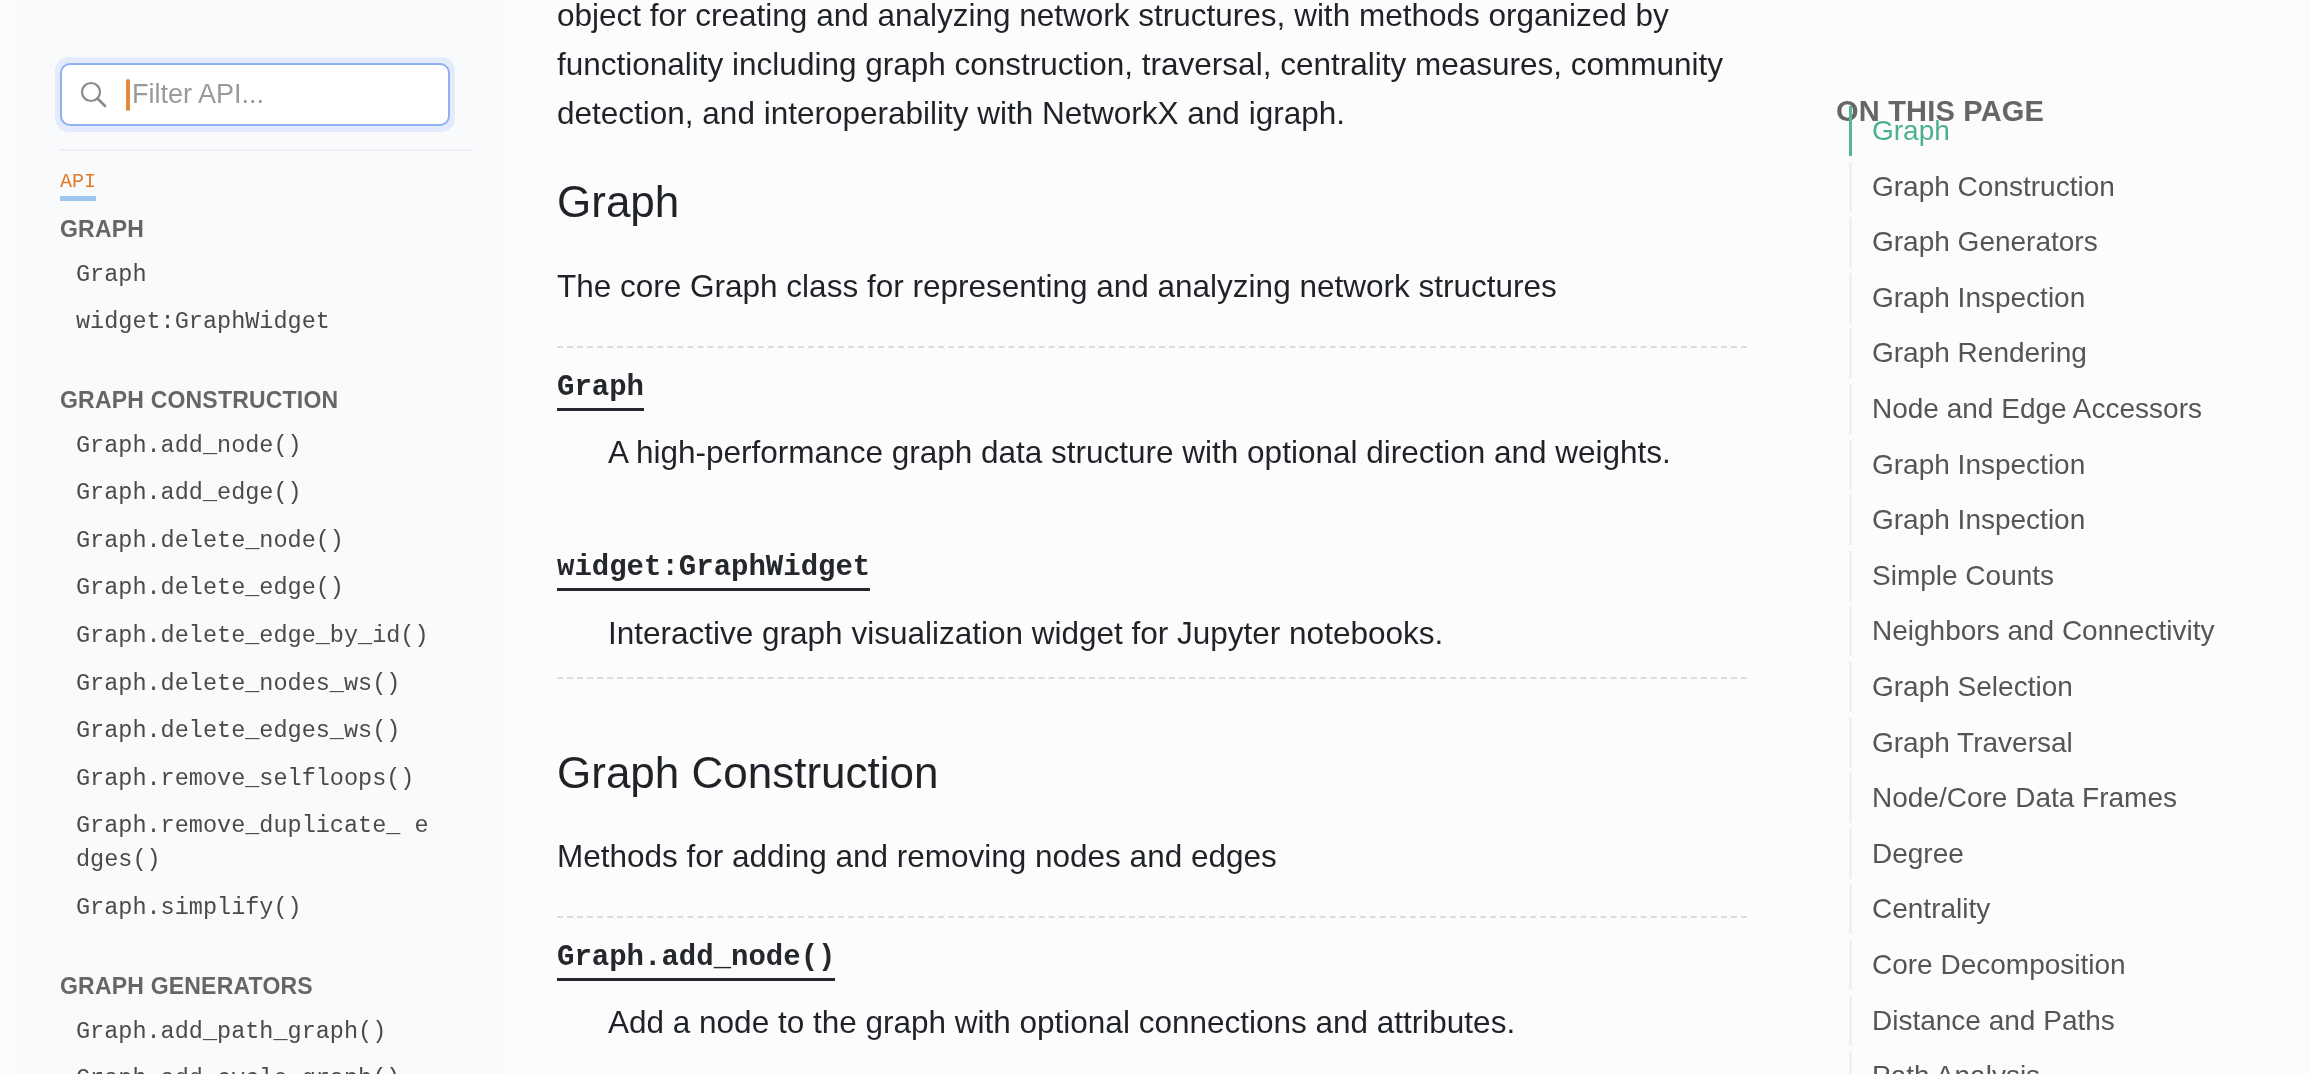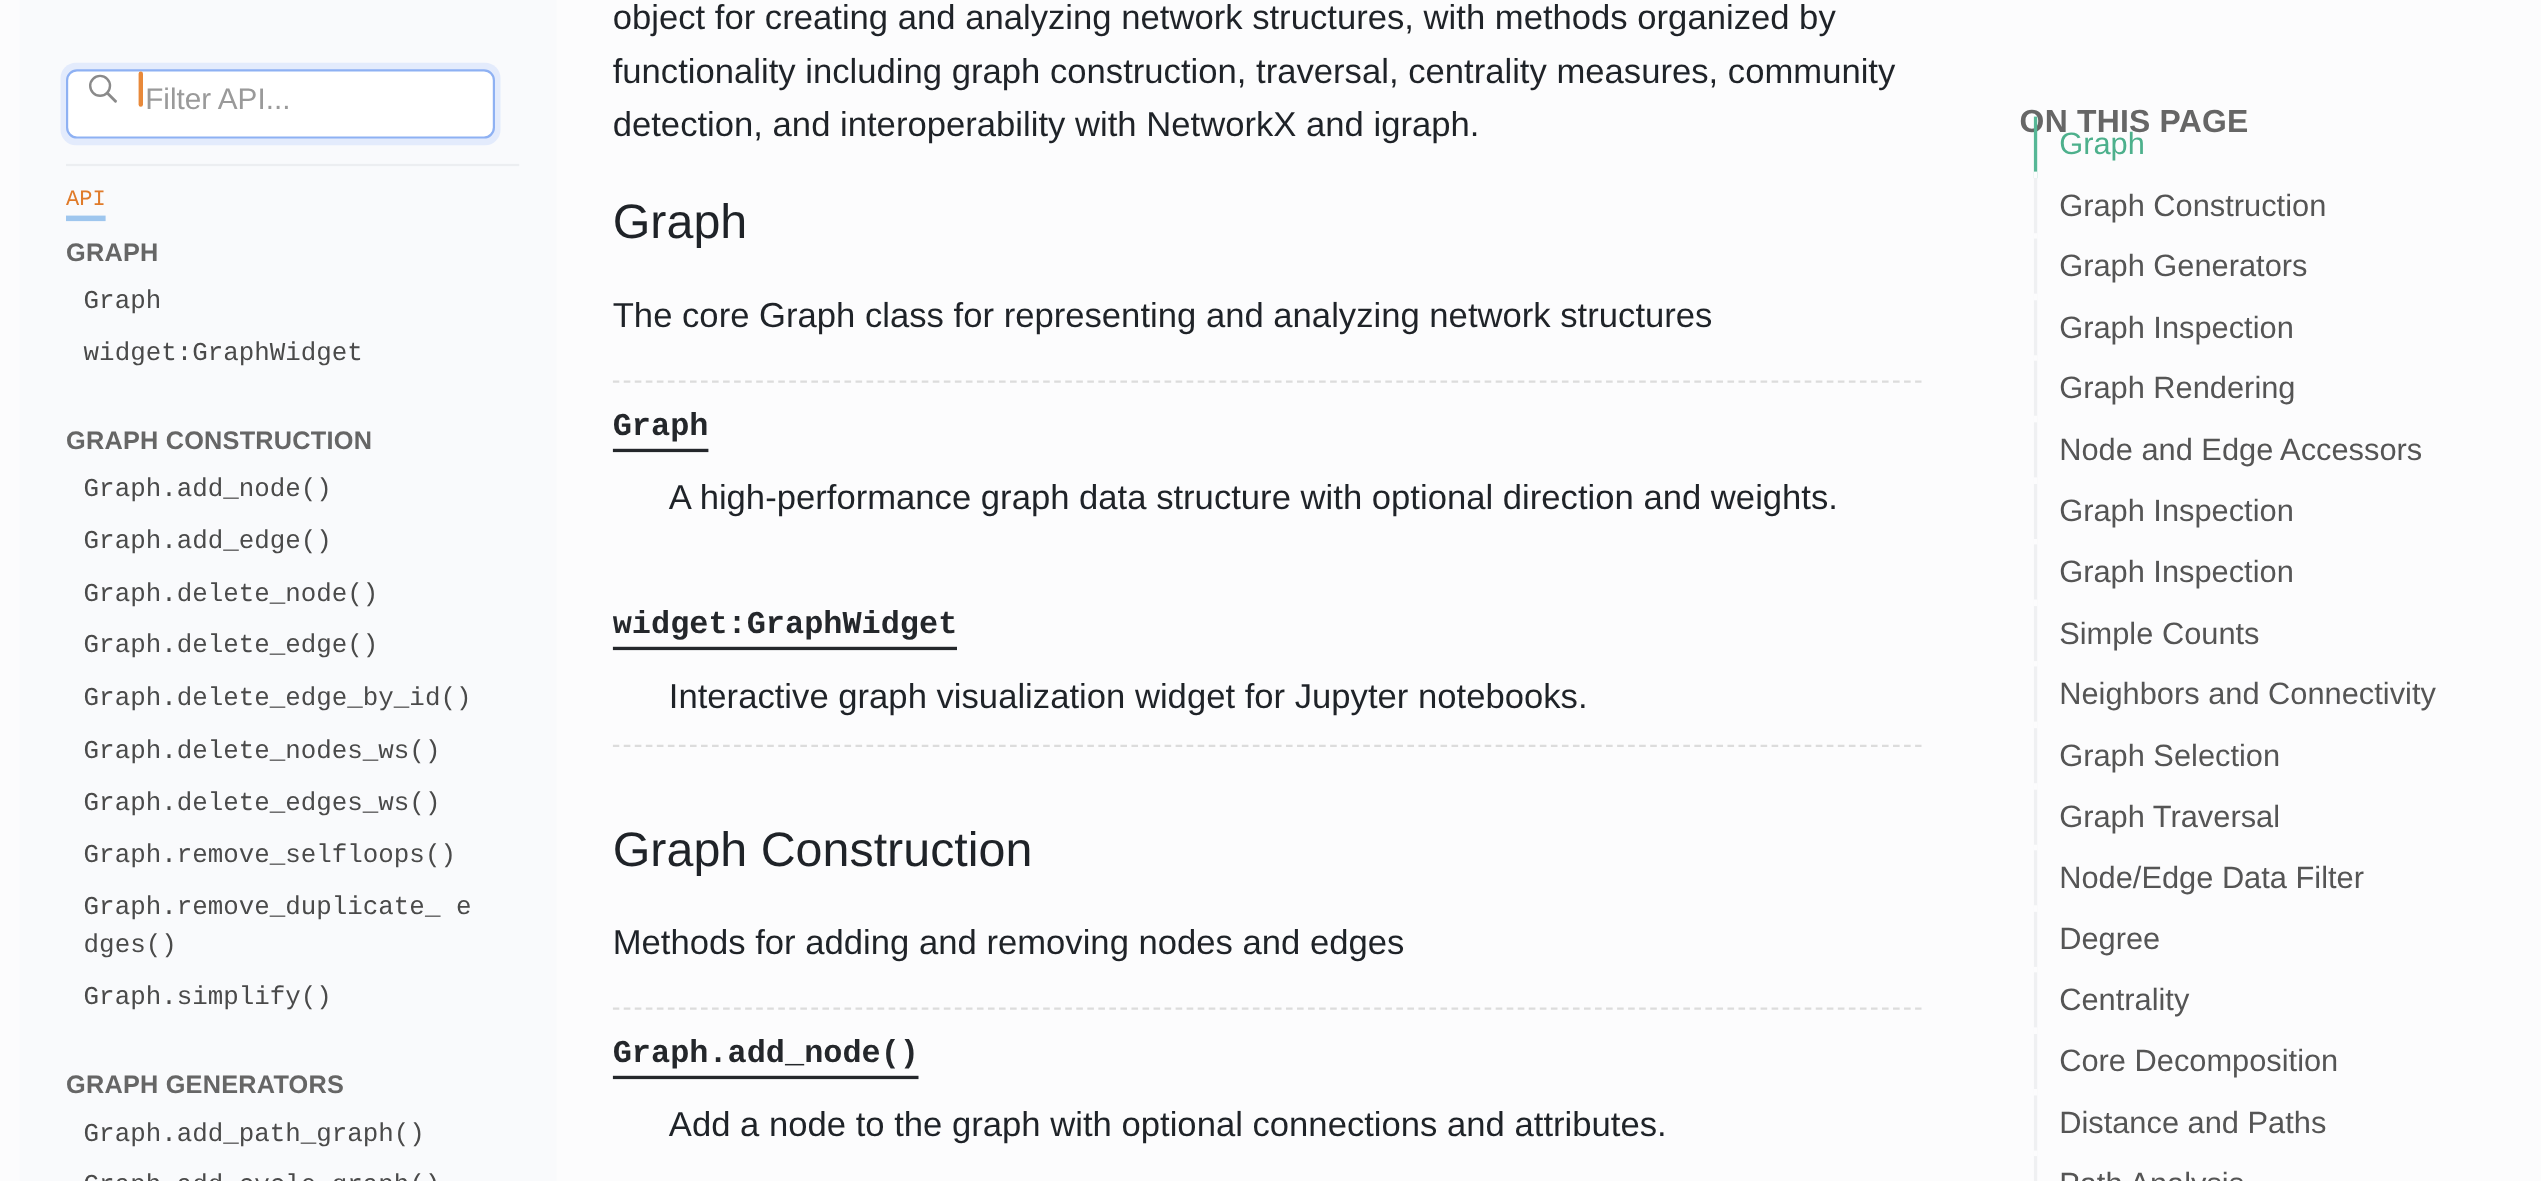--- a/index.html
+++ b/index.html
@@ -16,21 +16,21 @@
     position: absolute; left: 18px; top: 0; width: 488px; height: 1074px;
     background: #f9fafc; overflow: hidden;
   }
   .search-wrap {
     position: absolute; left: 37px; top: 57px; width: 400px; height: 75px;
     border-radius: 14px; background: #e3ebfc;
   }
   .search-box {
     position: absolute; left: 5px; top: 6px; width: 390px; height: 63px;
     border: 2px solid #8eb1f3; border-radius: 10px; background: #ffffff;
-    display: flex; align-items: flex-start;
+    display: flex; align-items: center;
   }
   .search-icon { width: 32px; height: 32px; margin-left: 16px; flex: none; }
   .caret { width: 4px; height: 32px; background: #e8893a; border-radius: 2px; margin-left: 16px; flex: none; }
   .search-input {
     border: none; outline: none; background: transparent; flex: 1;
     font-family: "Liberation Sans", sans-serif; font-size: 27px; color: #333;
     margin-left: 2px; height: 50px;
   }
   .search-input::placeholder { color: #9a9a9a; }
   .sb-divider {
@@ -168,21 +168,21 @@
       <div class="toc-item">Graph Generators</div>
       <div class="toc-item">Graph Inspection</div>
       <div class="toc-item">Graph Rendering</div>
       <div class="toc-item">Node and Edge Accessors</div>
       <div class="toc-item">Graph Inspection</div>
       <div class="toc-item">Graph Inspection</div>
       <div class="toc-item">Simple Counts</div>
       <div class="toc-item">Neighbors and Connectivity</div>
       <div class="toc-item">Graph Selection</div>
       <div class="toc-item">Graph Traversal</div>
-      <div class="toc-item">Node/Edge Data Filter</div>
+      <div class="toc-item">Node/Core Data Frames</div>
       <div class="toc-item">Degree</div>
       <div class="toc-item">Centrality</div>
       <div class="toc-item">Core Decomposition</div>
       <div class="toc-item">Distance and Paths</div>
       <div class="toc-item">Path Analysis</div>
     </div>
   </aside>
 </div>
 
 </body></html>

